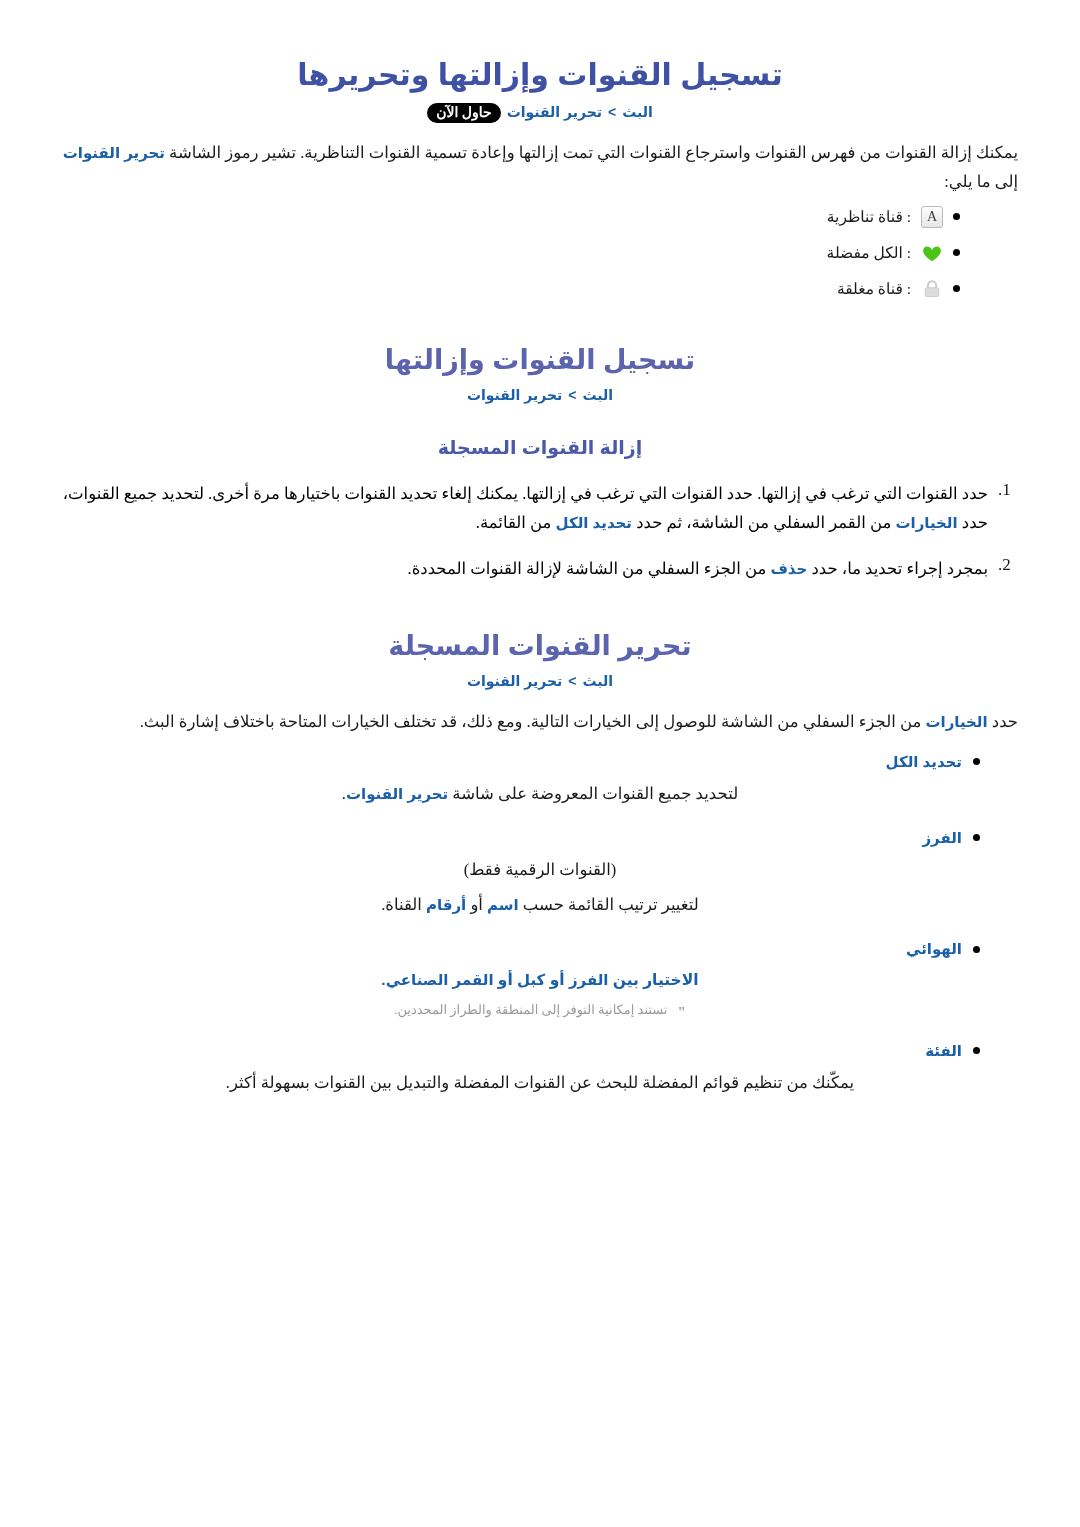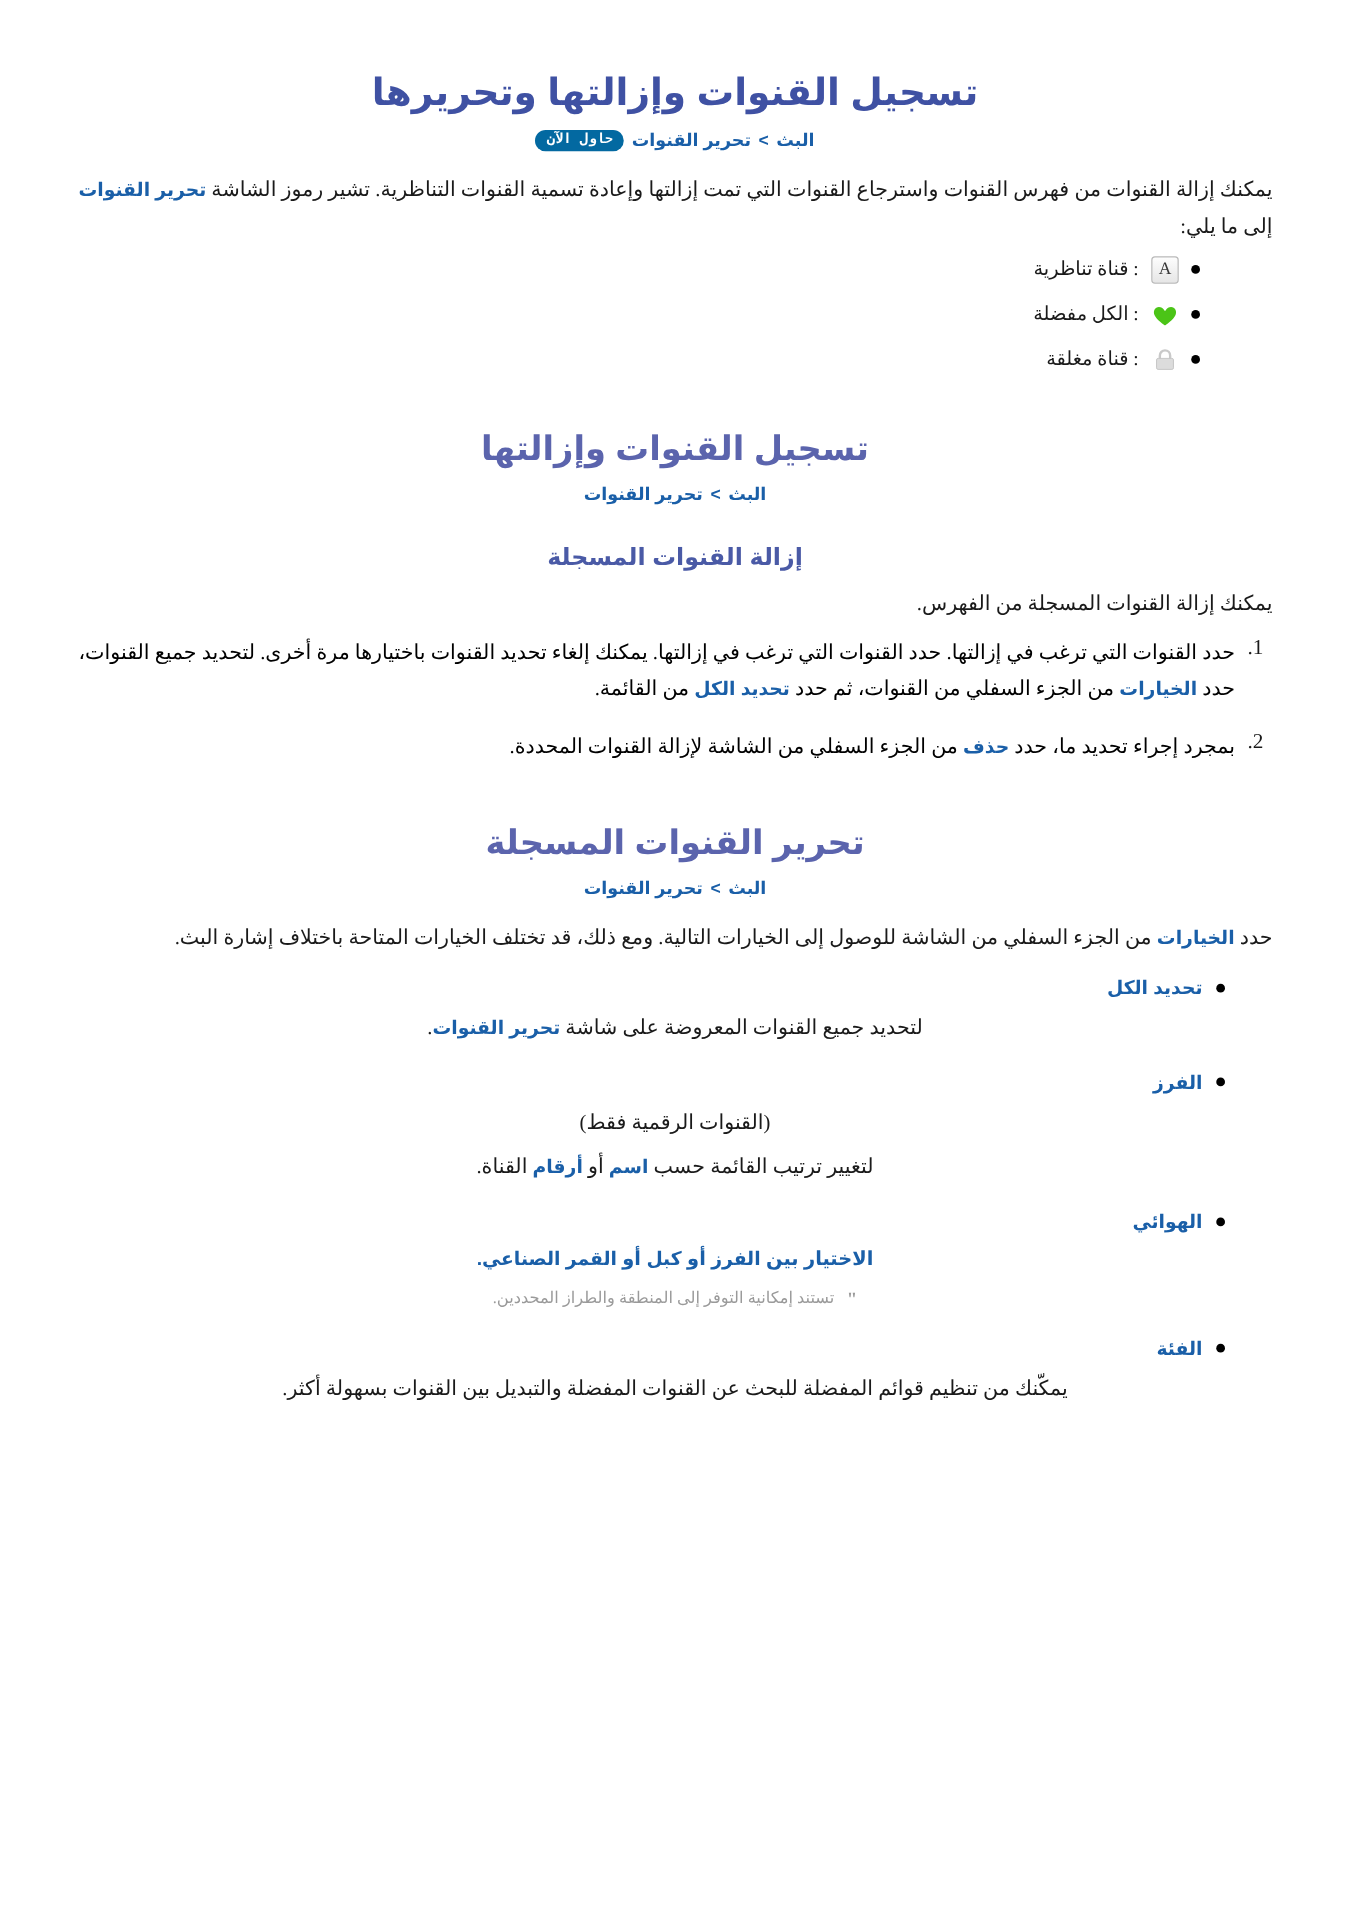--- a/index.html
+++ b/index.html
@@ -64,25 +64,25 @@
     display: flex;
     justify-content: center;
     align-items: center;
     gap: 6px;
     flex-direction: row;
   }
   .crumb .seg { white-space: nowrap; }
   .crumb .sep { color: #1a5fa8; font-weight: bold; }
   .badge {
     display: inline-block;
-    background: #0369a1;
+    background: #000000;
     color: #ffffff;
-    font-family: Liberation Mono, monospace;
-    font-weight: bold;
-    font-size: 11px;
+    font-family: Liberation Serif, serif;
+    font-weight: bold;
+    font-size: 14px;
     border-radius: 10px;
     padding: 2px 9px 3px 9px;
     line-height: 1.1;
     white-space: nowrap;
   }
 
   
   .p {
     font-size: 16.5px;
     line-height: 1.75;
@@ -290,31 +290,30 @@
     <span class="sep">&gt;</span>
     <span class="seg">تحرير القنوات</span>
   </div>
 
   <div class="spacer-md"></div>
 
   <h3 class="h3">إزالة القنوات المسجلة</h3>
 
   <div class="spacer-xs"></div>
 
-  <p class="p">يمكنك إزالة القنوات المسجلة من الفهرس.</p>
 
   <div class="spacer-xs"></div>
 
   <ol class="num-list">
     <li class="num-item">
       <span class="num">1.</span>
       <span class="body">
         <span>حدد القنوات التي ترغب في إزالتها. حدد القنوات التي ترغب في إزالتها. يمكنك إلغاء تحديد القنوات باختيارها مرة أخرى. لتحديد جميع القنوات، حدد</span>
         <span class="lnk">الخيارات</span>
-        <span>من الجزء السفلي من القنوات، ثم</span>
+        <span>من القمر السفلي من الشاشة، ثم</span>
         <span>حدد</span>
         <span class="lnk">تحديد الكل</span>
         <span>من القائمة.</span>
       </span>
     </li>
     <li class="num-item">
       <span class="num">2.</span>
       <span class="body">
         <span>بمجرد إجراء تحديد ما، حدد</span>
         <span class="lnk">حذف</span>

